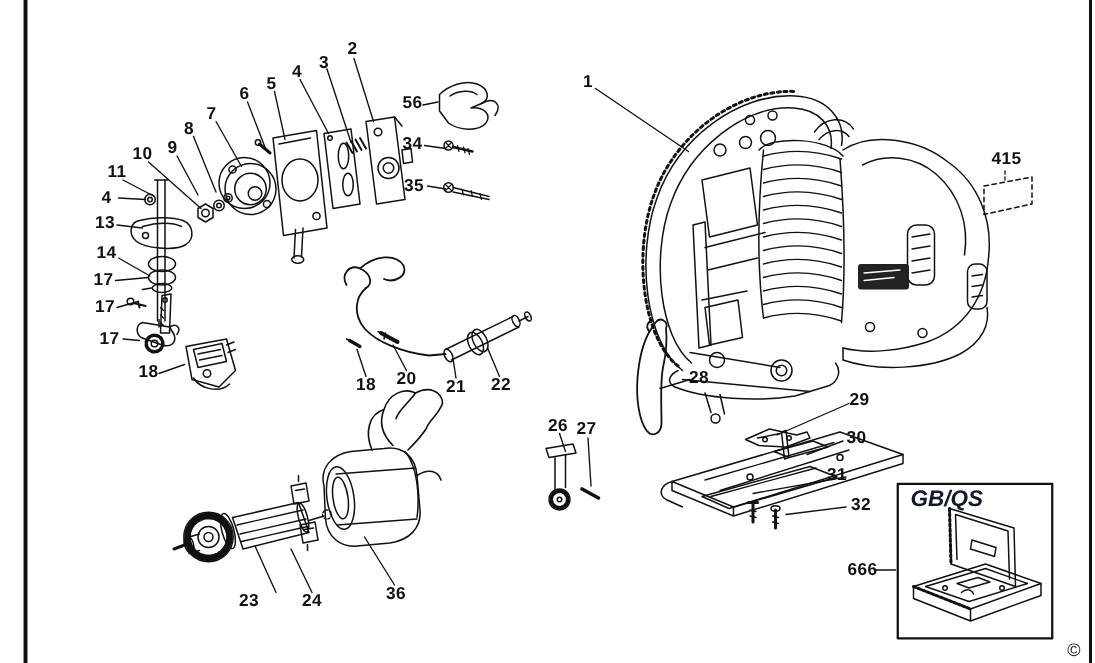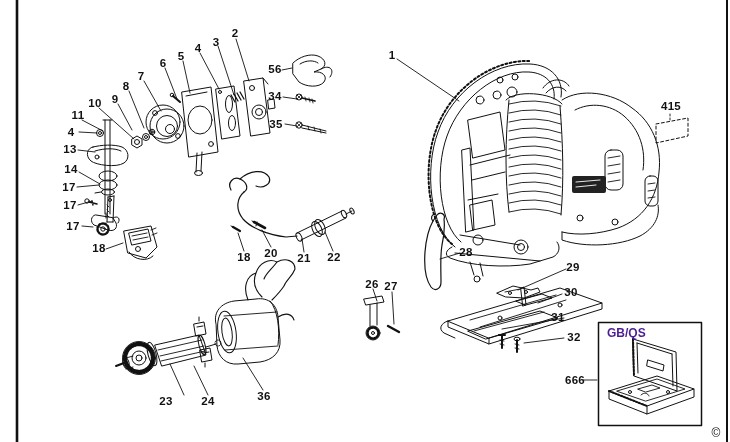--- a/index.html
+++ b/index.html
@@ -2,21 +2,21 @@
 <html><head>
 <meta charset="utf-8">
 <style>
   html,body{margin:0;padding:0;background:#fff;}
   .stage{position:relative;width:730px;height:442px;background:#fff;overflow:hidden;
          font-family:"Liberation Sans","DejaVu Sans",sans-serif;}
   .stage svg{position:absolute;left:0;top:0;}
   .co{position:absolute;transform:translate(-50%,-50%);
       font-weight:bold;font-size:11.5px;color:#111;white-space:nowrap;letter-spacing:.3px;}
   .gb{position:absolute;transform:translate(0,-50%);
-      font-weight:bold;font-size:12px;color:#4c1d95;white-space:nowrap;}
+      font-weight:bold;font-size:15px;color:#0f172a;white-space:nowrap;font-style:italic;}
   .cp{position:absolute;transform:translate(-50%,-50%);
       font-size:12px;color:#111;}
   .ink{stroke:#111;fill:none;stroke-linecap:round;stroke-linejoin:round;}
 </style>
 </head>
 <body>
 
 <div class="stage">
 
 <svg width="730" height="442" viewBox="0 0 730 442">

